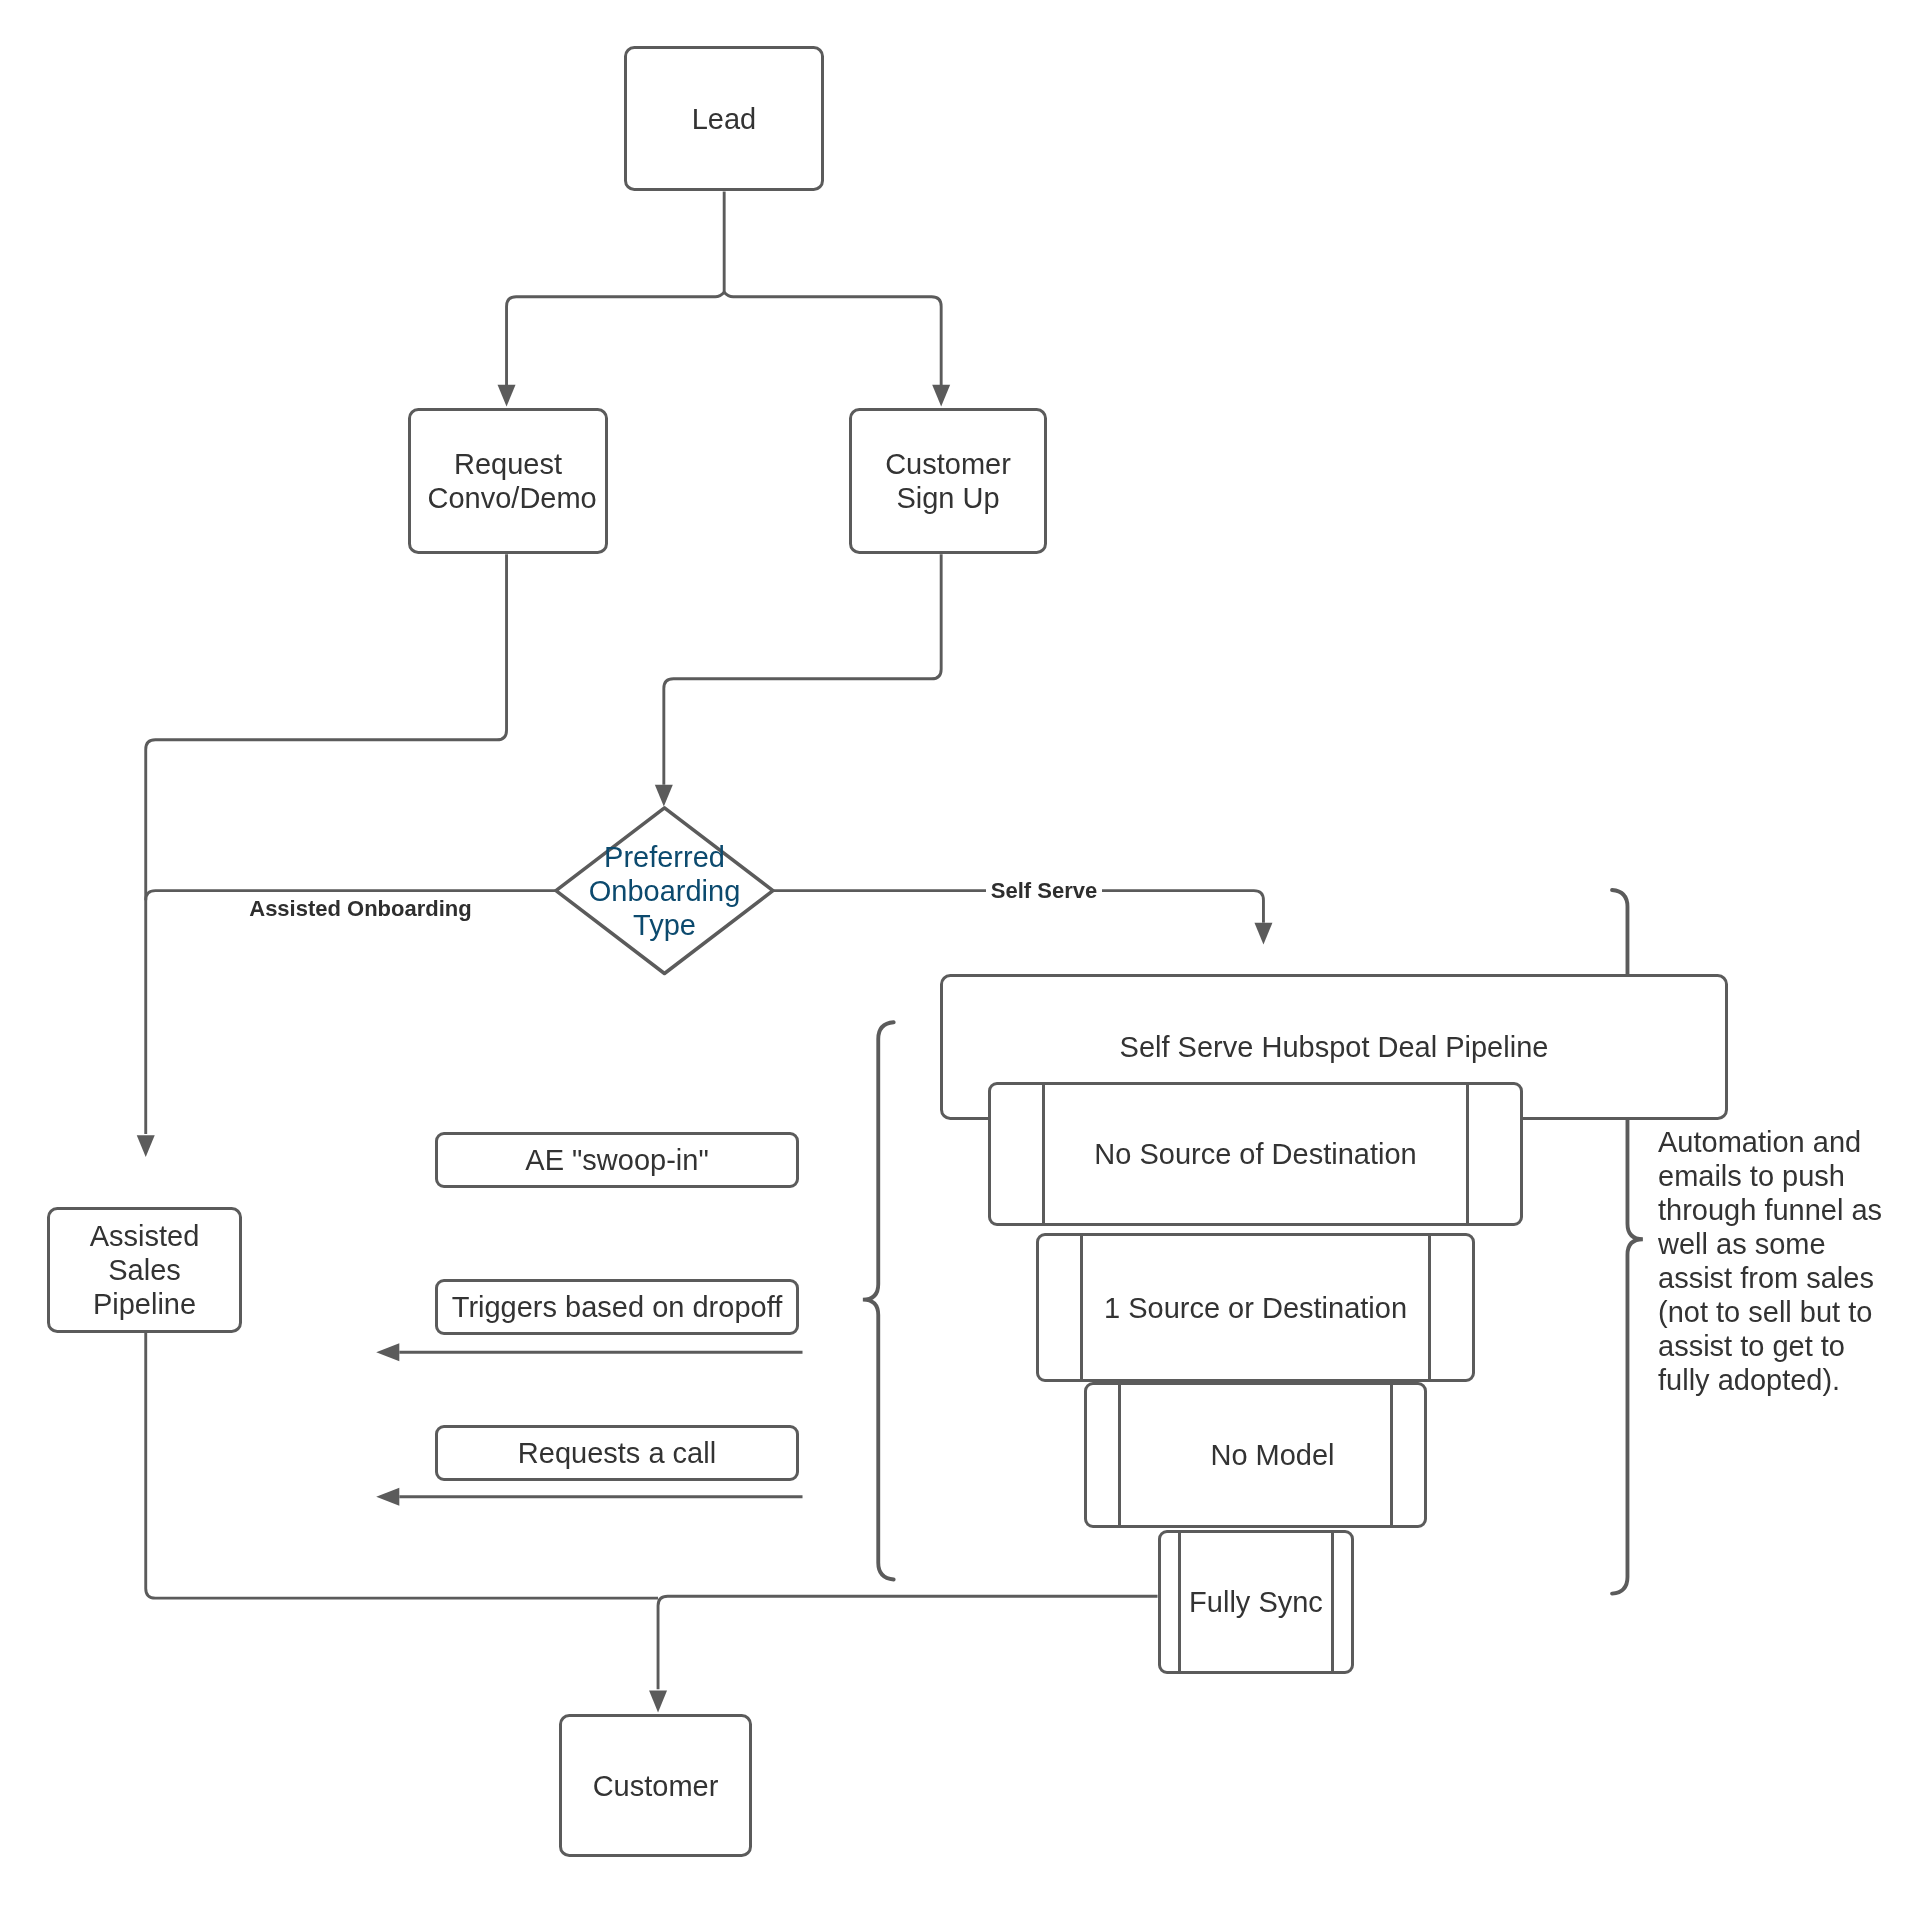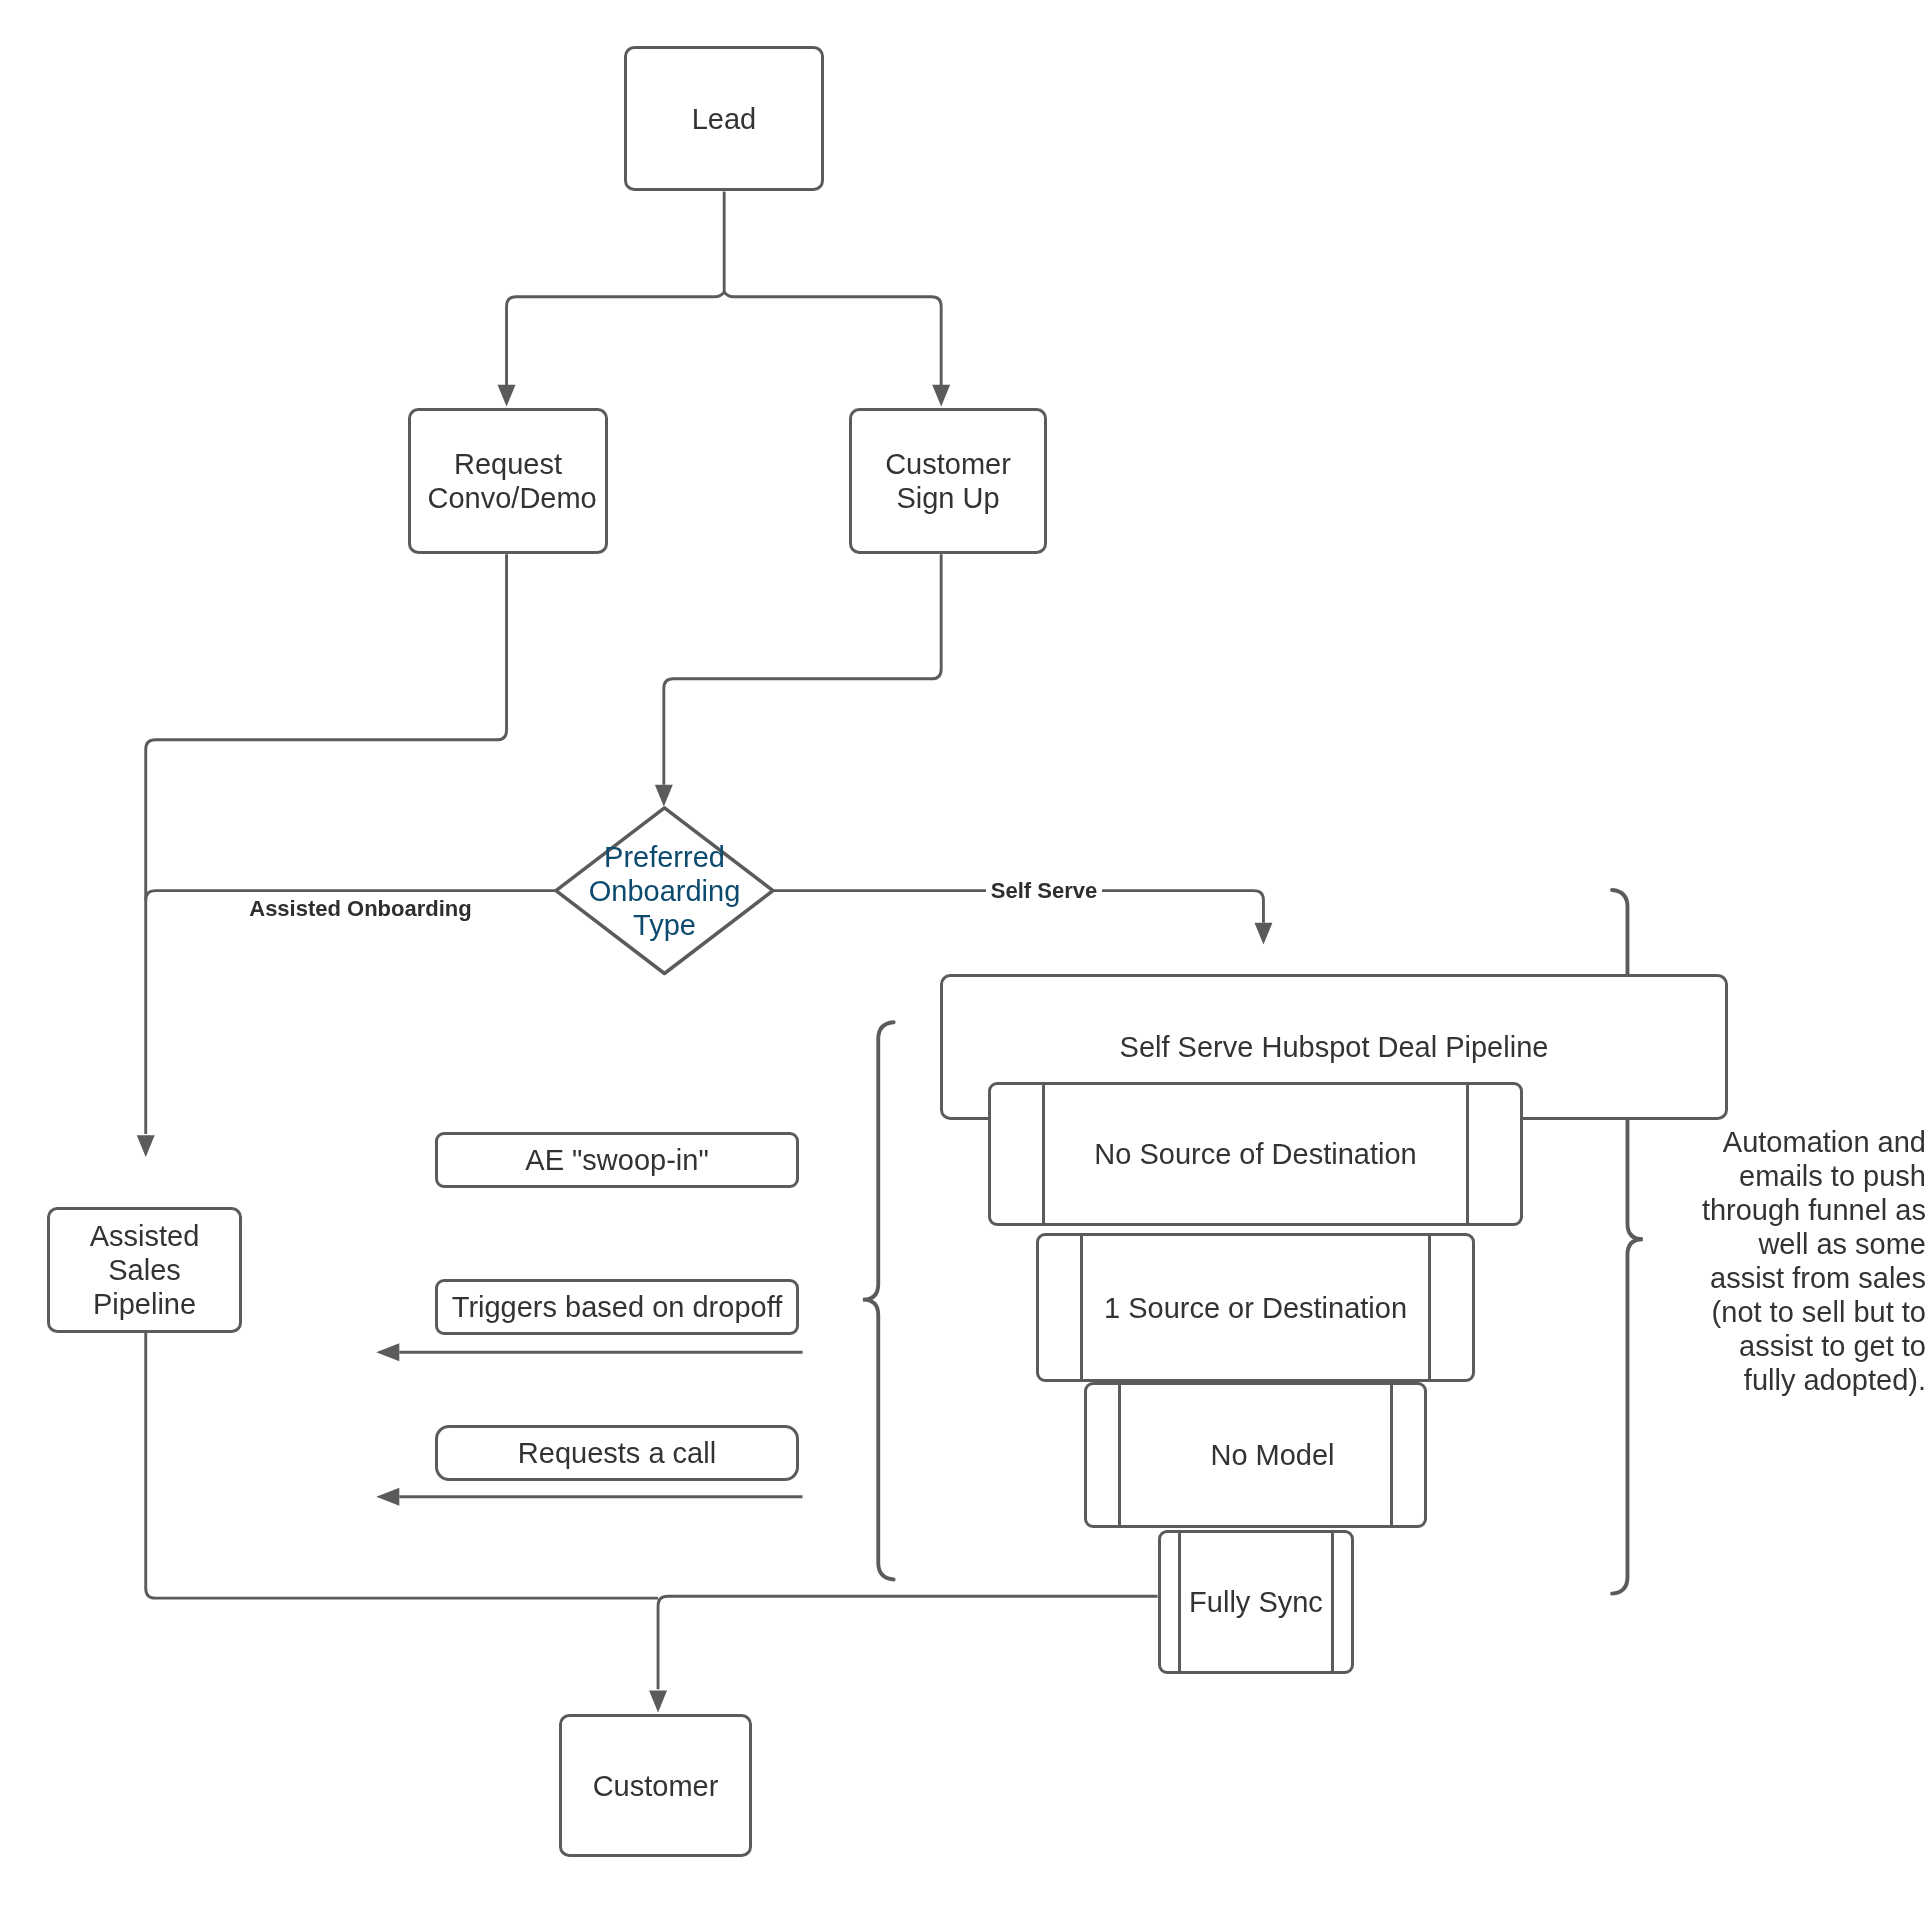--- a/index.html
+++ b/index.html
@@ -10,21 +10,21 @@
   .node{position:absolute;box-sizing:border-box;background:#fff;
         border:3.2px solid #5b5b5b;border-radius:10.3px;
         display:flex;align-items:center;justify-content:center;
         text-align:center;font-size:29px;line-height:34px;color:#333;z-index:2;}
   .funnel{border-radius:9px;}
   .bar{position:absolute;top:0;bottom:0;width:2.9px;background:#5b5b5b;}
   .label{position:absolute;z-index:3;font-weight:bold;font-size:22px;
          color:#2e2e2e;text-align:center;}
   .label.onwire{background:#fff;display:flex;align-items:center;justify-content:center;}
   .annotation{position:absolute;z-index:2;font-size:29px;line-height:34px;
-              color:#333;white-space:pre-line;text-align:right;}
+              color:#333;white-space:pre-line;text-align:left;}
   .diamond-label{position:absolute;z-index:2;display:flex;align-items:center;
                  justify-content:center;text-align:center;font-size:29px;
                  line-height:34px;color:#0c4a6e;}
 </style>
 </head>
 <body>
 
 <div id="canvas">
 
   <svg id="wires" width="1926" height="1911" viewBox="0 0 3000 2976">
@@ -81,21 +81,21 @@
   </div>
 
   <div class="node" style="left:435px;top:1132px;width:364px;height:56px;border-radius:9px;">
     <span>AE "swoop-in"</span>
   </div>
 
   <div class="node" style="left:435px;top:1279px;width:364px;height:56px;border-radius:9px;">
     <span>Triggers based on dropoff</span>
   </div>
 
-  <div class="node" style="left:435px;top:1425px;width:364px;height:56px;border-radius:14px;">
+  <div class="node" style="left:435px;top:1425px;width:364px;height:56px;border-radius:9px;">
     <span>Requests a call</span>
   </div>
 
   <div class="node" style="left:940px;top:974px;width:788px;height:146px;">
     <span>Self Serve Hubspot Deal Pipeline</span>
   </div>
 
   <div class="node funnel" style="left:988px;top:1082px;width:535px;height:144px;">
     <div class="bar" style="left:51px;"></div>
     <div class="bar" style="right:51px;"></div>

